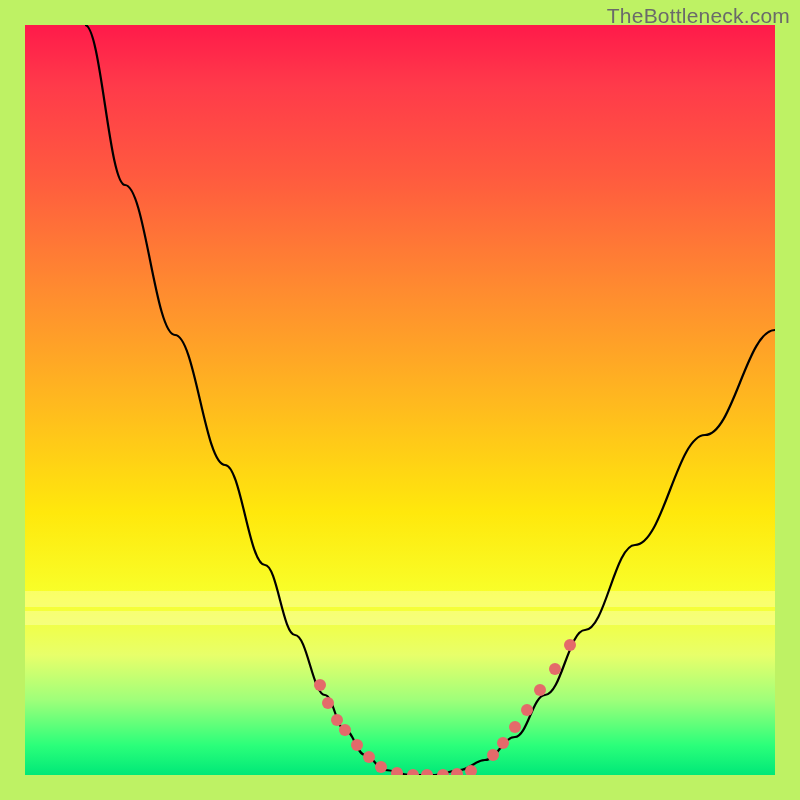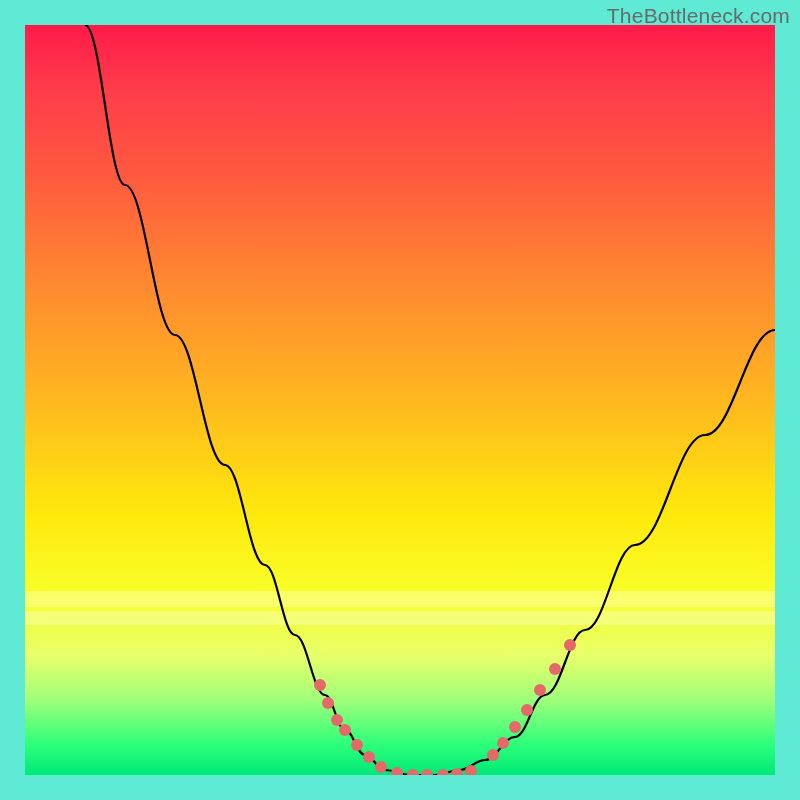--- a/index.html
+++ b/index.html
@@ -10,21 +10,21 @@
     overflow: hidden;
     background: #000;
     font-family: Arial, Helvetica, sans-serif;
   }
   .frame {
     position: absolute;
     left: 0;
     top: 0;
     width: 800px;
     height: 800px;
-    background: #5eead4;
+    background: #bef264;
   }
   .plot {
     position: absolute;
     left: 25px;
     top: 25px;
     width: 750px;
     height: 750px;
     background: linear-gradient(to bottom,
       #ff1a4a 0%,
       #ff3a4a 8%,

